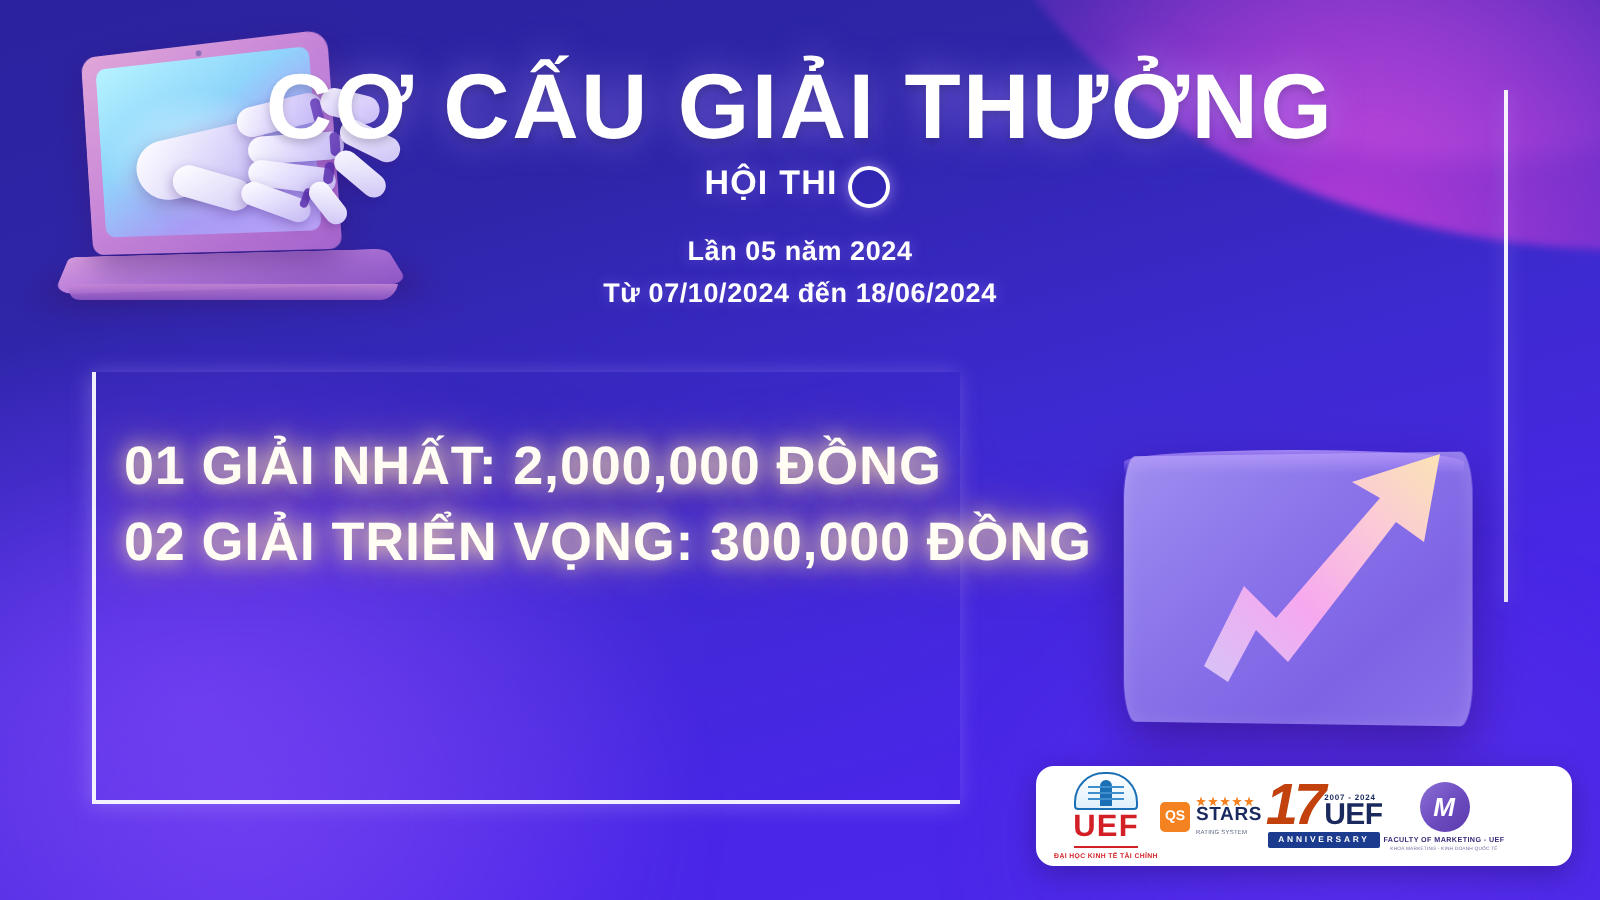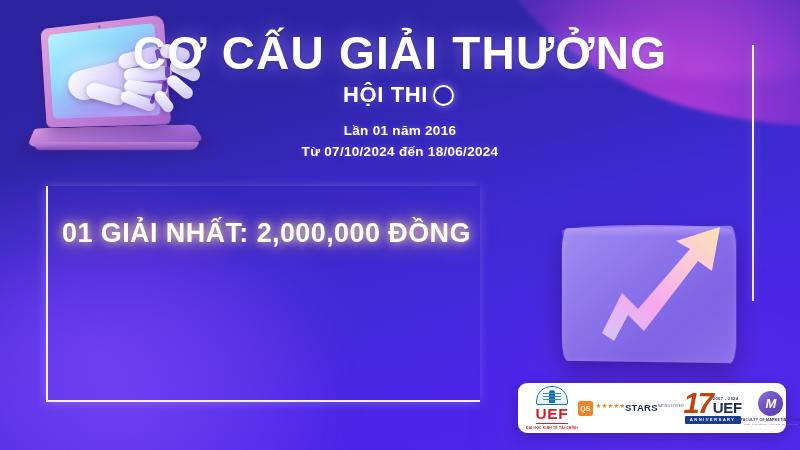--- a/index.html
+++ b/index.html
@@ -43,21 +43,21 @@
   }
 
   
   .header{position:absolute;left:0;right:0;top:30px;text-align:center;}
   .title{
     color:#ffffff;font-size:46px;font-weight:bold;letter-spacing:1.2px;
     line-height:1.04;text-transform:uppercase;
     text-shadow:0 0 18px rgba(190,160,255,0.55), 0 2px 4px rgba(0,0,0,0.22);
   }
   .subtitle{
-    color:#ffffff;font-size:22px;font-weight:bold;letter-spacing:0.6px;
+    color:#ffffff;font-size:17px;font-weight:bold;letter-spacing:0.6px;
     margin-top:4px;text-transform:uppercase;
     text-shadow:0 0 12px rgba(190,160,255,0.45);
     display:flex;justify-content:center;align-items:center;gap:0;white-space:nowrap;
   }
   .oring{
     display:inline-block;width:17px;height:17px;border:2.4px solid #ffffff;
     border-radius:50%;margin:0 3px 0 5px;position:relative;top:1px;
     box-shadow:0 0 8px rgba(200,175,255,0.6);
   }
   .meta{margin-top:13px;}
@@ -208,21 +208,21 @@
     color:#d31f26;font-size:3.4px;font-weight:bold;letter-spacing:0.2px;
     margin-top:1.5px;white-space:nowrap;
   }
 
   .qs-logo{display:flex;flex-direction:row;align-items:center;gap:3px;}
   .qs-badge{
     width:15px;height:15px;background:#f58220;border-radius:2.5px;
     color:#fff;font-size:7px;font-weight:bold;
     display:flex;align-items:center;justify-content:center;
   }
-  .qs-stars-col{display:flex;flex-direction:row;align-items:flex-start;}
+  .qs-stars-col{display:flex;flex-direction:column;align-items:flex-start;}
   .qs-stars{display:flex;gap:1px;}
   .qs-star{width:5px;height:5px;background:#f58220;
     clip-path:polygon(50% 0%,62% 36%,100% 38%,69% 60%,80% 97%,50% 75%,20% 97%,31% 60%,0% 38%,38% 36%);}
   .qs-word{color:#1b2a5e;font-size:9.5px;font-weight:bold;letter-spacing:0.3px;line-height:1;}
   .qs-tag{color:#5a6580;font-size:3px;letter-spacing:0.1px;margin-top:1px;white-space:nowrap;}
 
   .anniv-logo{display:flex;flex-direction:column;align-items:center;width:62px;}
   .anniv-top{display:flex;align-items:flex-end;gap:1px;}
   .anniv-17{
     color:#c2410c;font-size:29px;font-weight:bold;line-height:0.78;
@@ -282,30 +282,31 @@
     </div>
   </div>
 
   <div class="header">
     <div class="title">CƠ CẤU GIẢI THƯỞNG</div>
     <div class="subtitle">
       <span>HỘI THI</span>
       <span class="oring"></span>
     </div>
     <div class="meta">
-      <div class="meta-line">Lần 01 năm 2016</div>
+      <div class="meta-line">Lần 05 năm 2024</div>
       <div class="meta-line">Từ 07/10/2024 đến 18/06/2024</div>
     </div>
   </div>
 
   <div class="vline-right"></div>
   <div class="bracket"></div>
 
   <div class="prizes">
     <div class="prize-line">01 GIẢI NHẤT: 2,000,000 ĐỒNG</div>
+    <div class="prize-line">02 GIẢI TRIỂN VỌNG: 300,000 ĐỒNG</div>
   </div>
 
   <div class="chartart">
     <div class="board"></div>
     <div class="board-top"></div>
     <div class="arrowwrap">
       <svg width="215" height="175" viewBox="0 0 215 175">
         <defs>
           <linearGradient id="agr" x1="0" y1="1" x2="1" y2="0">
             <stop offset="0%" stop-color="#d6c3f7"></stop>

